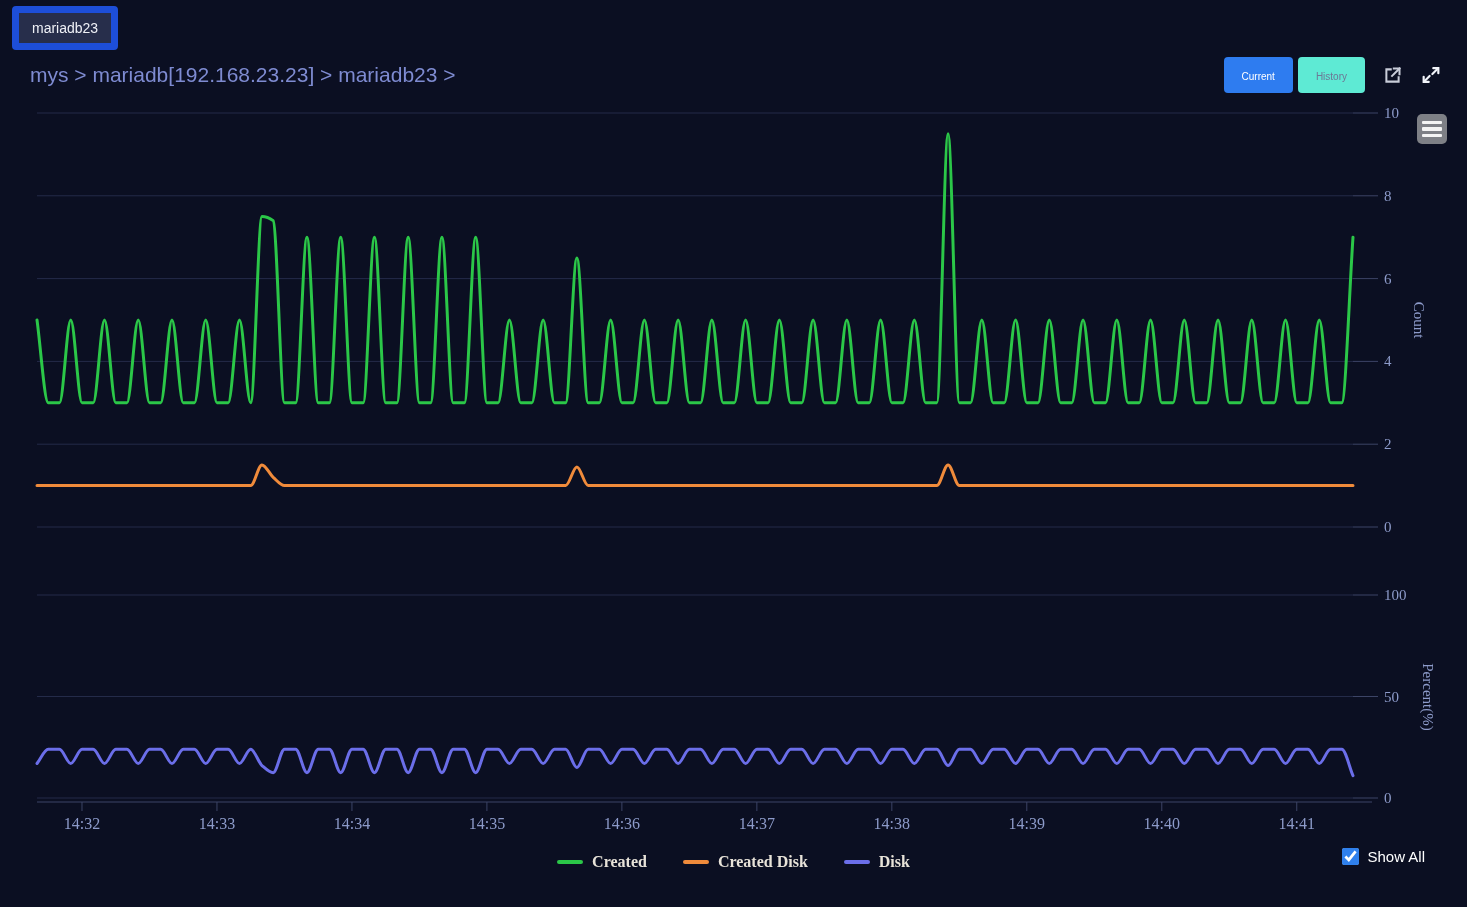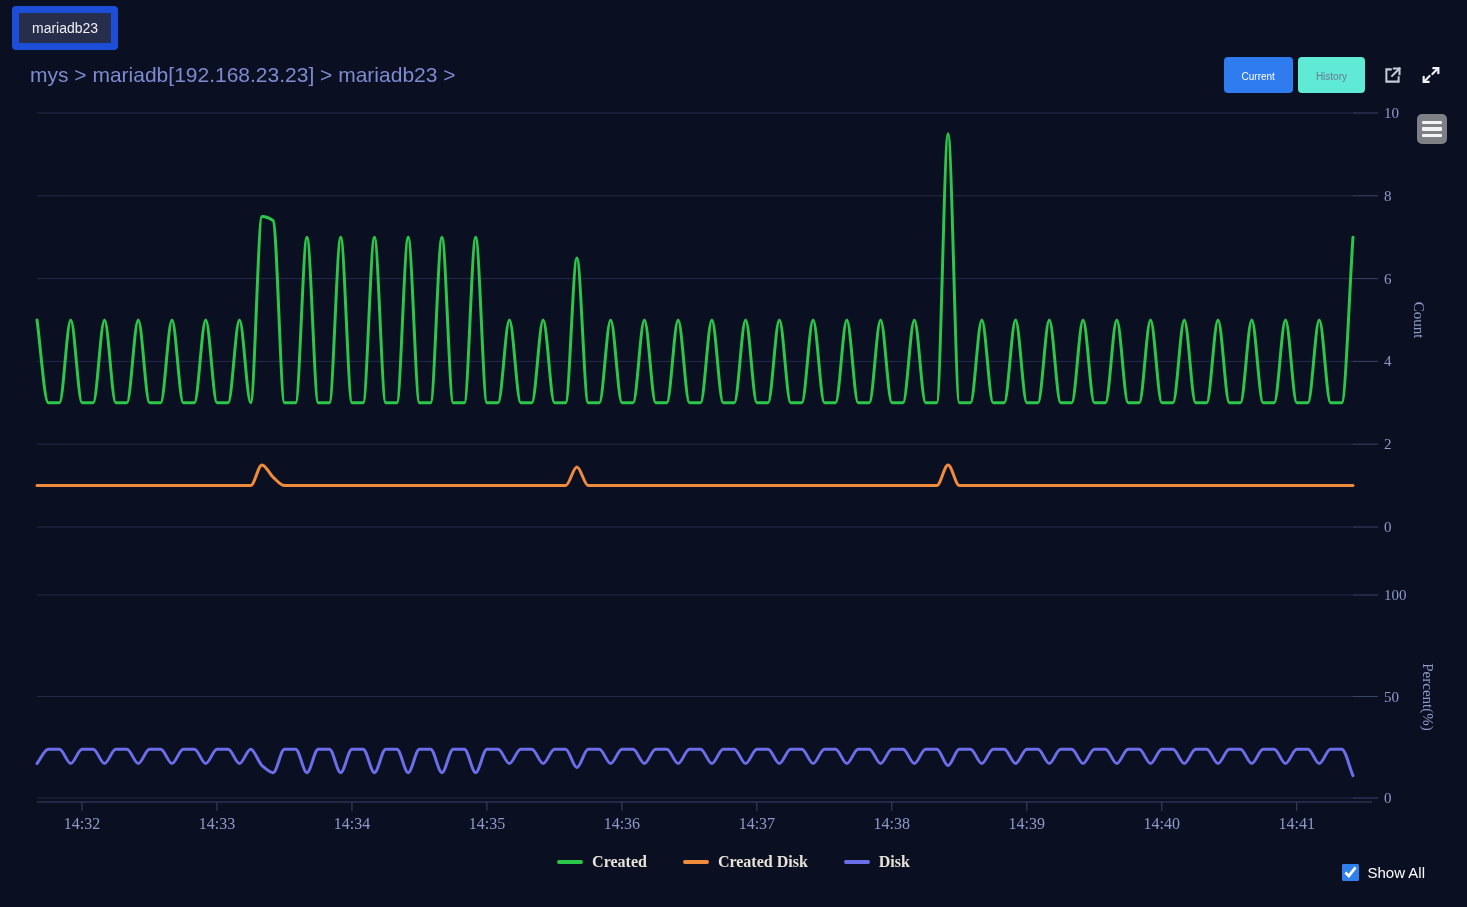--- a/index.html
+++ b/index.html
@@ -19,21 +19,21 @@
        border-radius:5px;display:flex;flex-direction:column;justify-content:center;gap:3px;
        align-items:center;cursor:pointer;}
   .menu-btn .bar{width:20px;height:3.5px;background:#f4f4f4;border-radius:1px;}
   #chart{position:absolute;left:0;top:0;}
   .legend{position:absolute;top:853px;left:0;right:0;display:flex;justify-content:center;
        gap:36px;align-items:center;}
   .leg-item{display:flex;align-items:center;gap:9px;cursor:pointer;
        font-family:Liberation Serif, serif;font-weight:700;font-size:16px;color:#e8e3d9;}
   .leg-swatch{display:inline-block;width:26px;height:4px;border-radius:2px;}
   .showall{position:absolute;top:848px;right:42px;display:flex;align-items:flex-end;gap:8px;
-       color:#ffffff;font-size:15px;cursor:pointer;margin-top:16px;}
+       color:#ffffff;font-size:15px;cursor:pointer;}
   .showall input{width:17px;height:17px;accent-color:#2f80ed;margin:0;cursor:pointer;}
 </style>
 </head>
 <body>
 
 <div class="stage">
 
   <div class="tab">mariadb23</div>
 
   <div class="breadcrumb">mys &gt; mariadb[192.168.23.23] &gt; mariadb23 &gt;</div>

